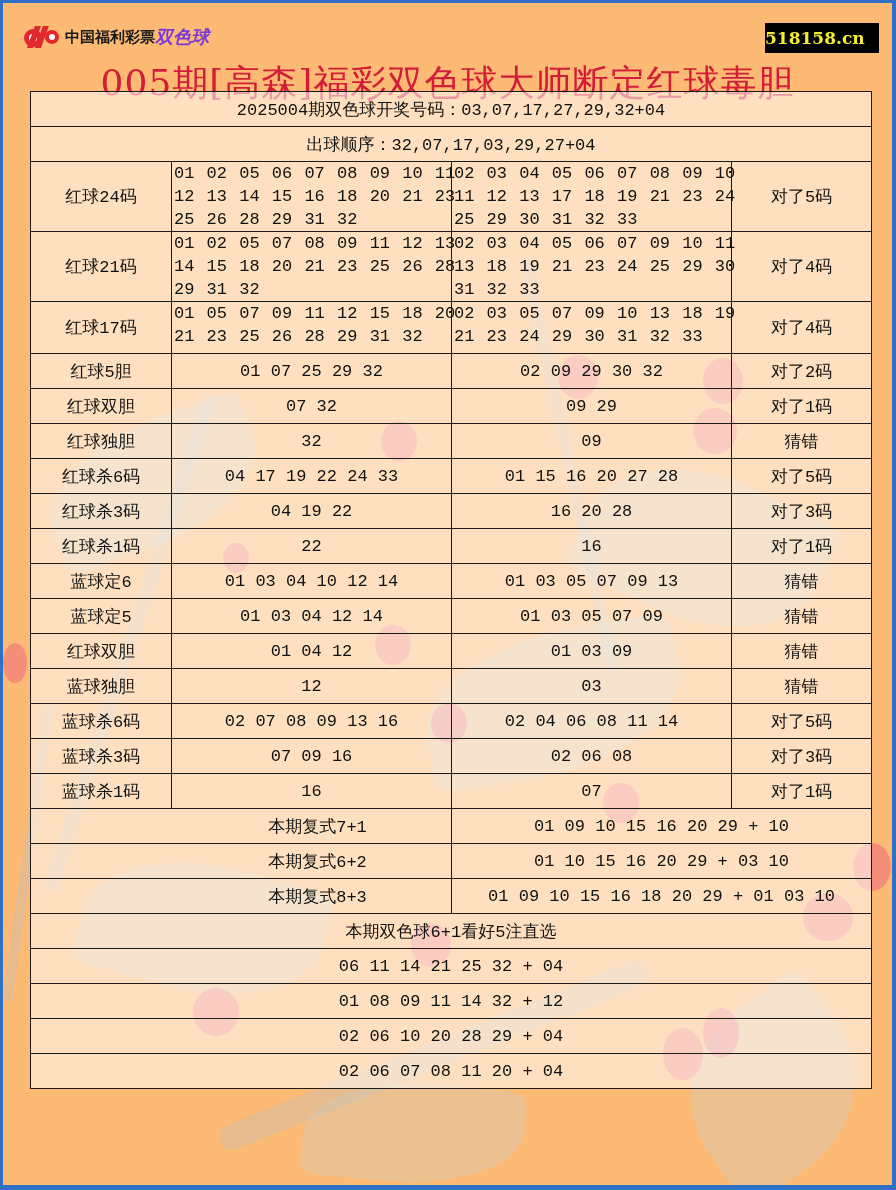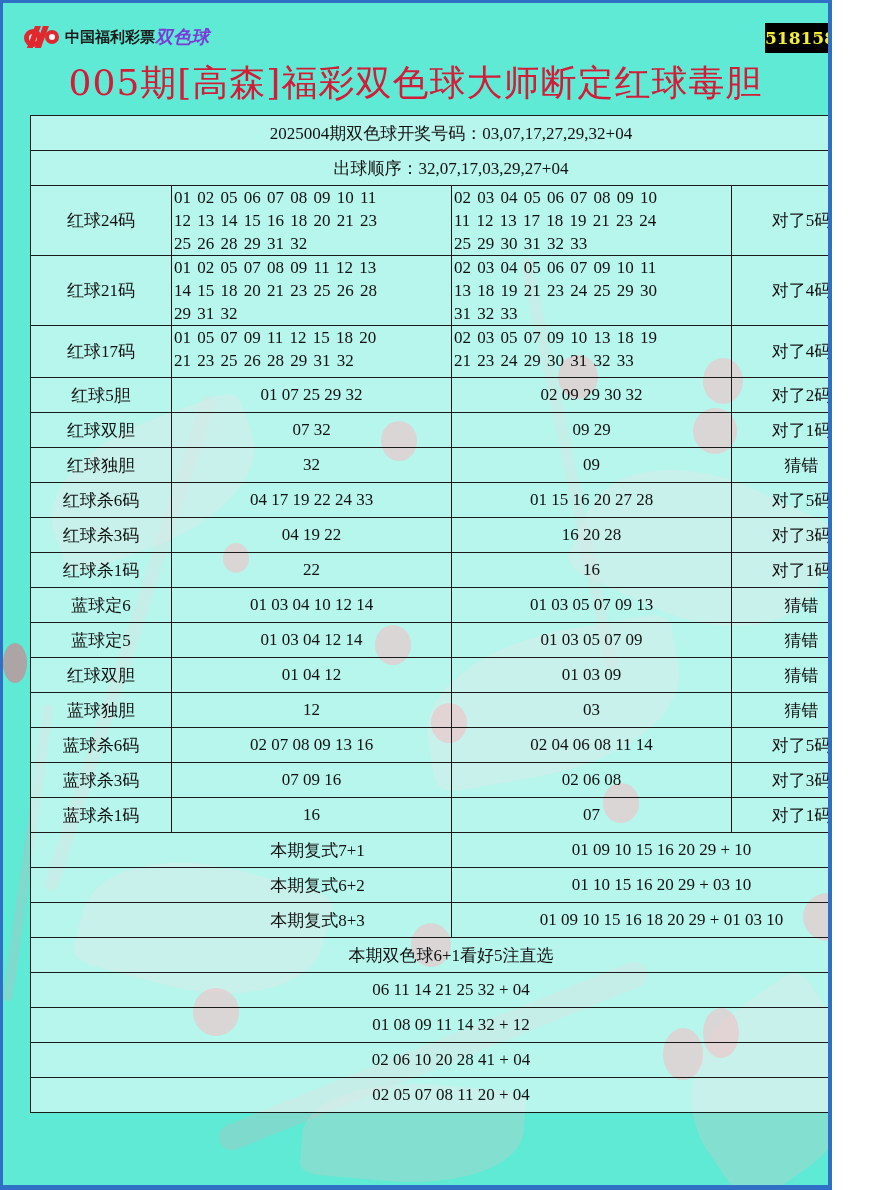--- a/index.html
+++ b/index.html
@@ -2,24 +2,24 @@
 <html><head>
 <meta charset="utf-8">
 <style>
   html, body { margin: 0; padding: 0; }
   body {
     width: 896px; height: 1190px; overflow: hidden;
     font-family: "DejaVu Serif", "Liberation Serif", serif;
     background: #ffffff;
   }
   .frame {
-    position: relative; width: 832px; height: 1190px; box-sizing: border-box;
+    position: relative; width: 896px; height: 1190px; box-sizing: border-box;
     border-left: 3px solid #2f6fc4; border-right: 4px solid #2f6fc4;
     border-top: 3px solid #2f6fc4; border-bottom: 5px solid #2f6fc4;
-    background: #5eead4; overflow: hidden;
+    background: #fdba74; overflow: hidden;
   }
   
   .bg { position: absolute; inset: 0; pointer-events: none; }
   .bg .branch { position: absolute; background: #b9bcbc; opacity: .35; border-radius: 20px; }
   .bg .leaf { position: absolute; background: #c9cfcc; opacity: .35; border-radius: 60% 10% 60% 10%; }
   .bg .cherry { position: absolute; background: #ee6a7e; opacity: .55; border-radius: 50%; }
 
   .header { position: absolute; left: 0; top: 0; width: 100%; height: 104px; }
   .logo { position: absolute; left: 18px; top: 20px; display: flex; align-items: center; }
   .logo-mark { width: 40px; height: 28px; position: relative; }
@@ -31,23 +31,23 @@
     background: #000; color: #f3ec35; font-family: "DejaVu Serif", serif; font-weight: bold;
     font-size: 17px; line-height: 30px; text-align: left;
   }
   .page-title {
     position: absolute; left: 0; top: 56px; width: 100%; text-align: center;
     font-family: "DejaVu Serif", serif; color: #d31c38; font-size: 36px; line-height: 48px;
     letter-spacing: 1px;
   }
 
   table.main {
-    position: absolute; left: 27px; top: 112px; width: 841px;
+    position: absolute; left: 27px; top: 88px; width: 841px;
     border-collapse: collapse; table-layout: fixed;
-    font-family: Liberation Serif, serif; color: #111;
+    font-family: Liberation Mono, monospace; color: #111;
   }
   table.main td {
     border: 1.5px solid #1a1a1a; font-size: 17px; padding: 0; text-align: center;
     background: rgba(255,255,255,0.55);
   }
   .r35 td { height: 34px; }
   .multi { text-align: left !important; vertical-align: top; padding: 0 0 0 2px !important;
            line-height: 23px; font-size: 17px; word-spacing: 2px; letter-spacing: 0px; margin-top: 26px; }
   .multi span { display: block; white-space: nowrap; }
   .fs-label { text-align: center; padding-left: 153px !important; }
@@ -256,20 +256,20 @@
     <tr class="r35">
       <td colspan="4">本期双色球6+1看好5注直选</td>
     </tr>
     <tr class="r35">
       <td colspan="4">06 11 14 21 25 32 + 04</td>
     </tr>
     <tr class="r35">
       <td colspan="4">01 08 09 11 14 32 + 12</td>
     </tr>
     <tr class="r35">
-      <td colspan="4">02 06 10 20 28 41 + 04</td>
-    </tr>
-    <tr class="r35">
-      <td colspan="4">02 05 07 08 11 20 + 04</td>
+      <td colspan="4">02 06 10 20 28 29 + 04</td>
+    </tr>
+    <tr class="r35">
+      <td colspan="4">02 06 07 08 11 20 + 04</td>
     </tr>
   </tbody>
     </table>
 </div>
 
 </body></html>

